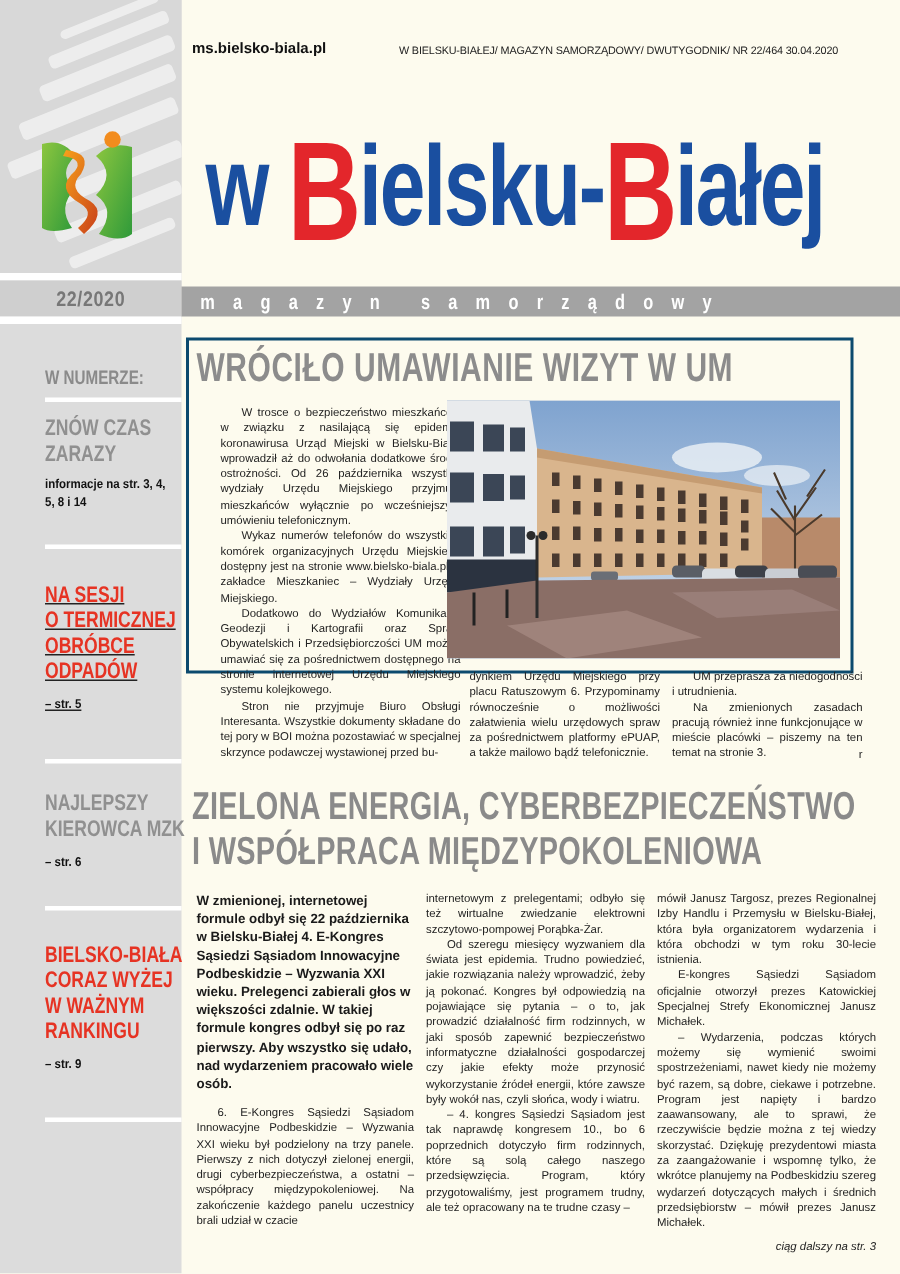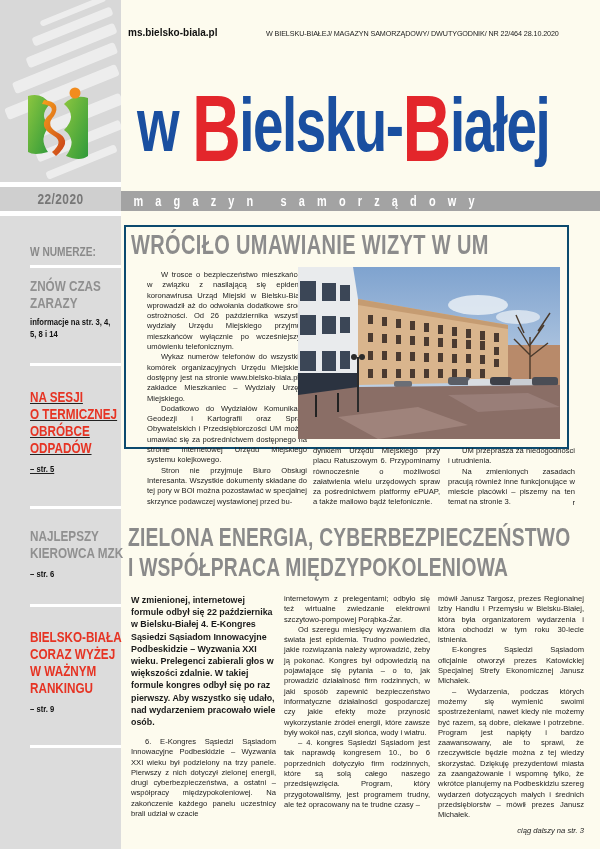--- a/index.html
+++ b/index.html
@@ -83,21 +83,21 @@
     <circle cx="51" cy="7" r="5.5" fill="#f28c1e"></circle>
   </svg>
 </div>
 <div class="white-strip"></div>
 <div class="issue-band">
   <span>22/2020</span>
 </div>
 <div class="white-strip2"></div>
 
 <div class="site-url">ms.bielsko-biala.pl</div>
-<div class="meta-line">W BIELSKU-BIAŁEJ/ MAGAZYN SAMORZĄDOWY/ DWUTYGODNIK/  NR 22/464  28.10.2020</div>
+<div class="meta-line">W BIELSKU-BIAŁEJ/ MAGAZYN SAMORZĄDOWY/ DWUTYGODNIK/  NR 22/464  30.04.2020</div>
 
 <div class="masthead"><span>w </span><span class="red">B</span><span>ielsku-</span><span class="red">B</span><span>iałej</span></div>
 
 <div class="sub-band">
   <span>magazyn samorządowy</span>
 </div>
 
 <div class="sb" style="top:244px;">
   <div class="sb-head">W NUMERZE:</div>
 </div>

